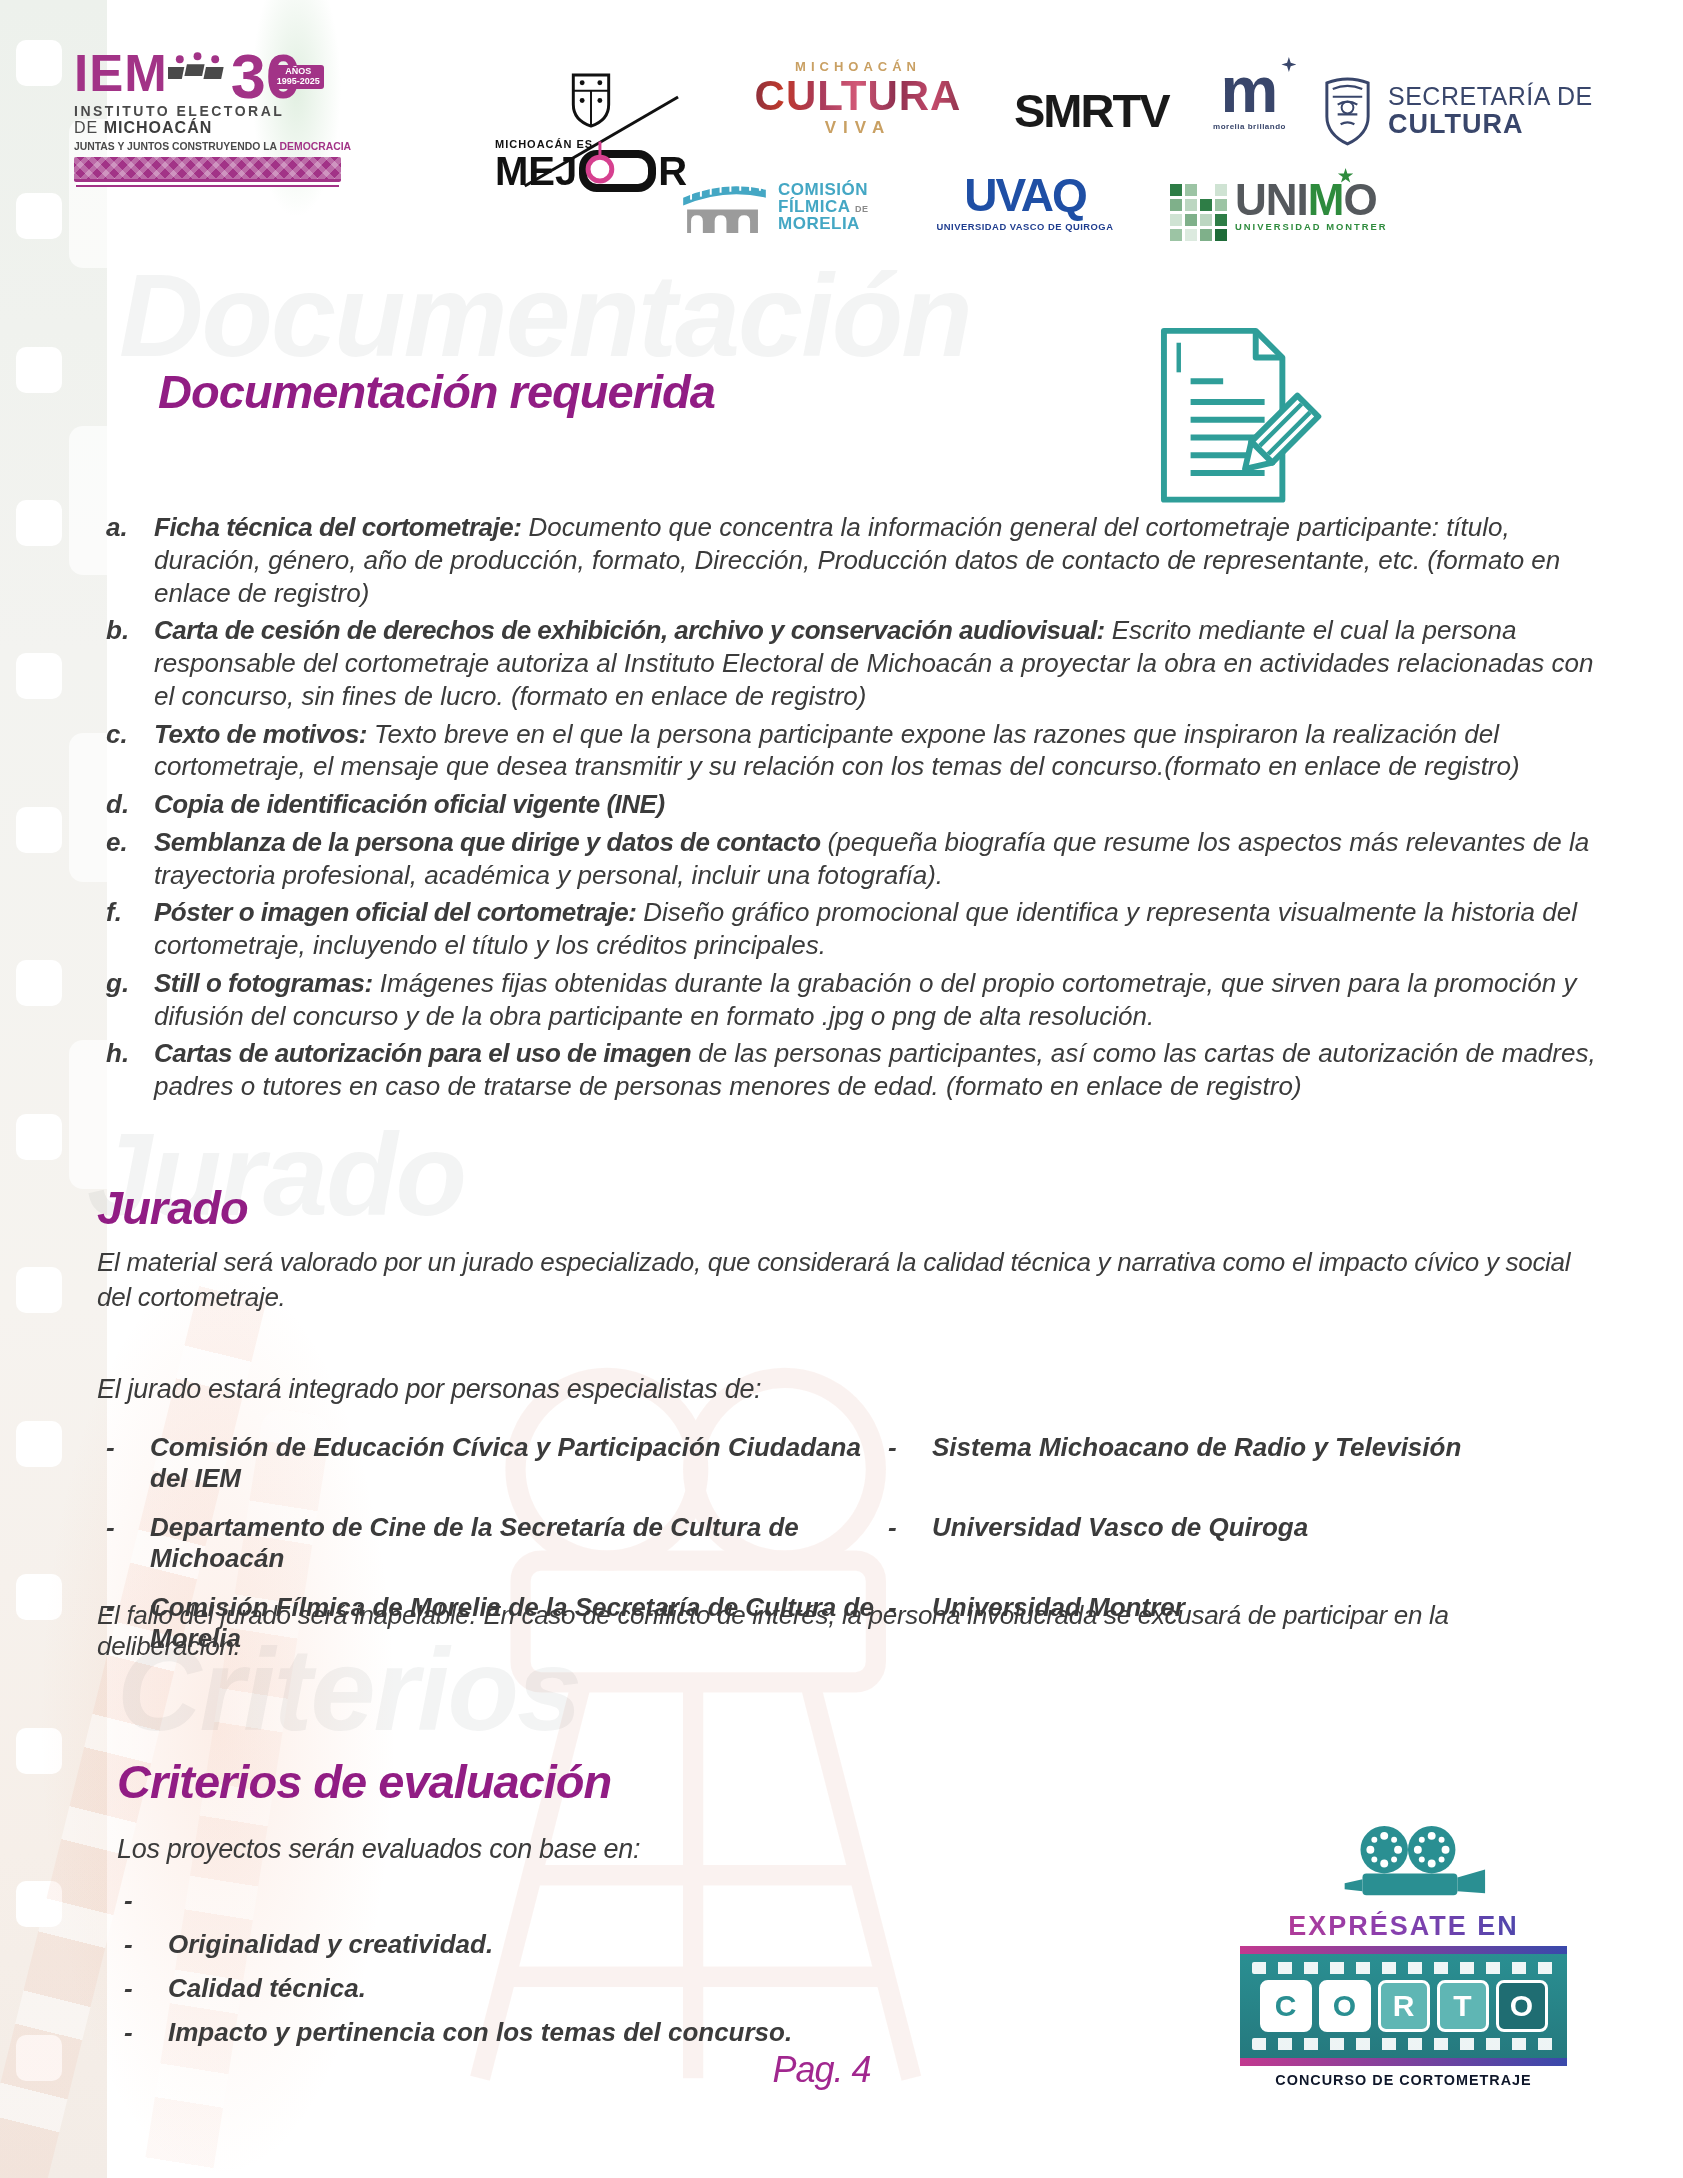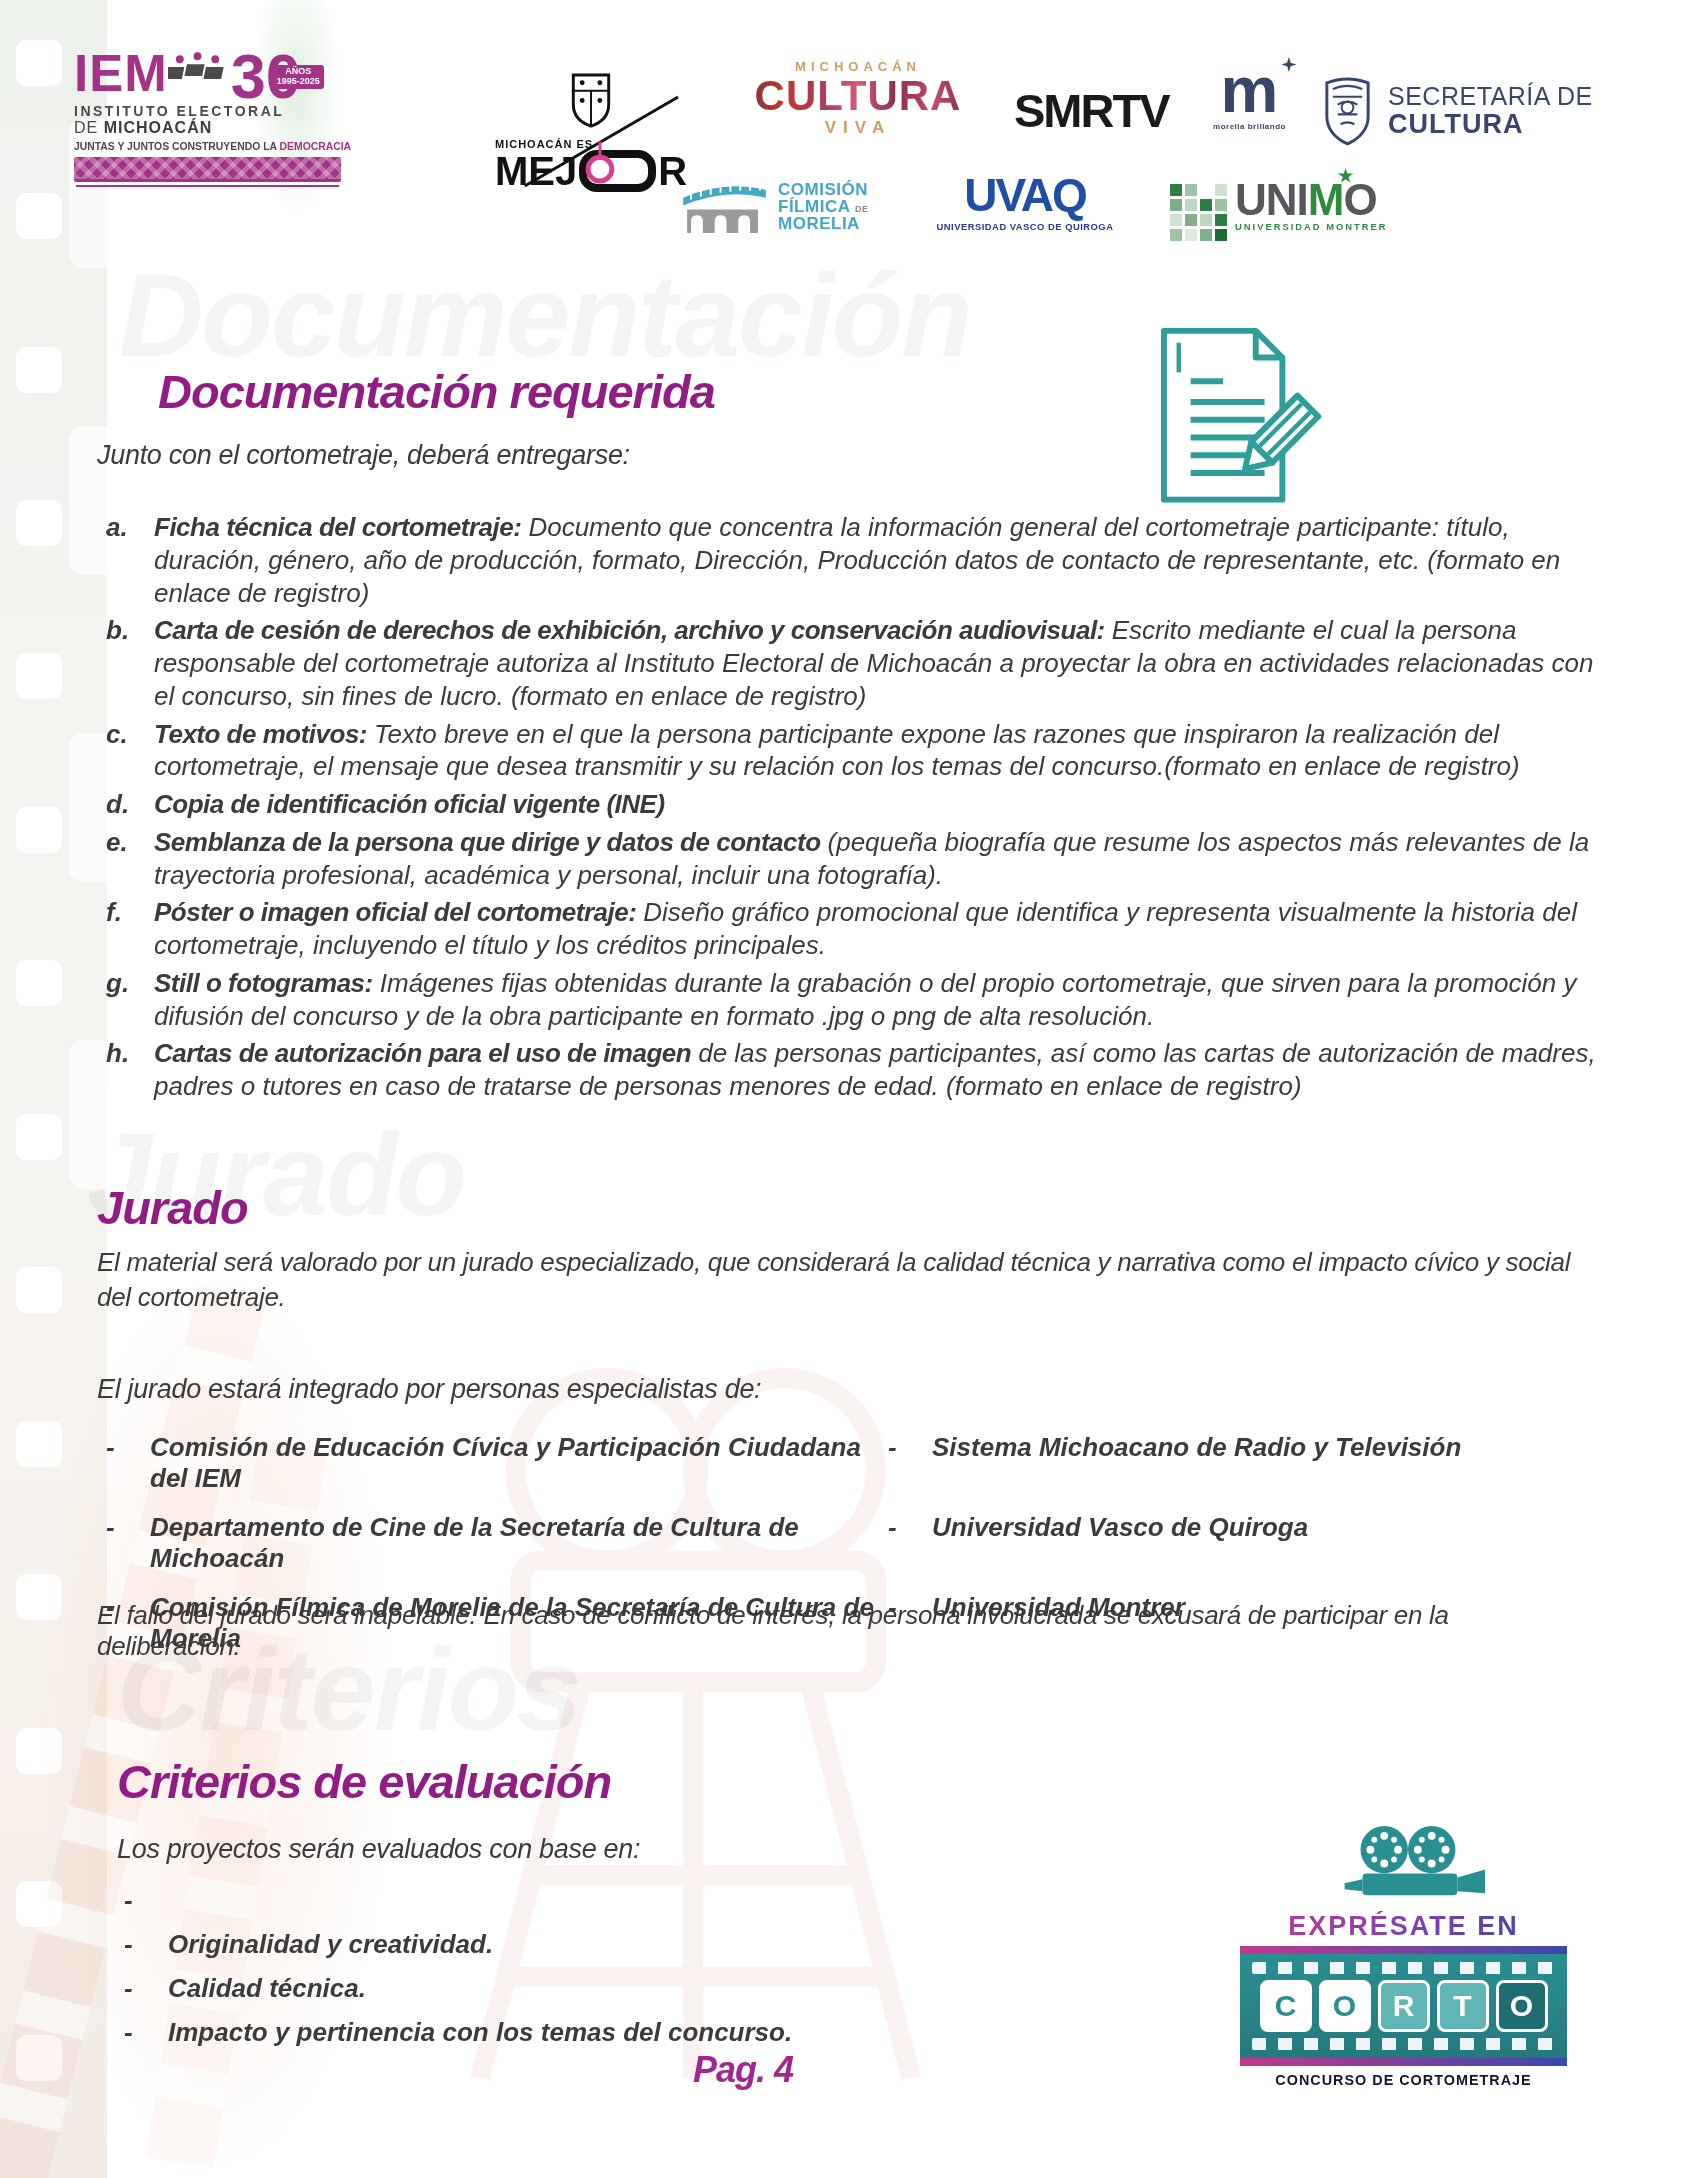--- a/index.html
+++ b/index.html
@@ -128,22 +128,22 @@
   .doc-text b{font-weight:900; margin-right:7px; letter-spacing:-0.5px;}
 
   .jury-grid{position:absolute; left:106px; top:1432px; width:1406px;
     display:grid; grid-template-columns:782px 624px; row-gap:18px; font-size:26px; font-weight:bold; font-style:italic;}
   .jury-item{display:flex;}
   .dash{flex:0 0 44px; font-weight:bold;}
 
   .cri-list{position:absolute; left:124px; top:1885px; font-size:26px; font-weight:bold; font-style:italic;}
   .cri-item{display:flex; margin-bottom:13px;}
 
-  .page-num{position:absolute; left:693px; top:2049px; width:257px; text-align:left;
-    font-size:36px; font-weight:700; font-style:italic; color:#a1278f; letter-spacing:-1px;}
+  .page-num{position:absolute; left:693px; top:2049px; width:257px; text-align:center;
+    font-size:36px; font-weight:400; font-style:italic; color:#a1278f; letter-spacing:-1px;}
 
   
   .corto{position:absolute; left:1240px; top:1822px; width:327px; text-align:center;}
   .corto-line1{font-size:27px; font-weight:900; letter-spacing:2px; margin-top:-4px;
     background:linear-gradient(90deg,#c2398f 0%,#8a3fae 45%,#3949ab 100%);
     -webkit-background-clip:text; background-clip:text; color:transparent;}
   .corto-strip{margin-top:4px; border-radius:8px; overflow:hidden;
     background:linear-gradient(180deg,#2a8f92 0%,#25797e 100%); padding:6px 8px 6px;
     border-top:8px solid transparent; border-bottom:8px solid transparent;
     border-image:linear-gradient(90deg,#c2398f,#3949ab) 1;}
@@ -351,21 +351,20 @@
       <line x1="30" y1="102" x2="80" y2="102"></line>
       <g transform="rotate(45 88 78)">
         <rect x="78" y="48" width="20" height="44" fill="#ffffff"></rect>
         <path d="M78 92 L88 108 L98 92 Z" fill="#ffffff"></path>
         <line x1="84" y1="50" x2="84" y2="90" stroke-width="3"></line>
         <line x1="92" y1="50" x2="92" y2="90" stroke-width="3"></line>
       </g>
     </g>
   </svg>
 
-  <p class="intro content-text i-doc">Junto con el cortometraje, deberá entregarse:</p>
 
   <div class="doc-list">
     <div class="doc-item">
       <span class="doc-letter">a.</span>
       <p class="doc-text"><b>Ficha técnica del cortometraje:</b><span>Documento que concentra la información general del cortometraje participante: título, duración, género, año de producción, formato, Dirección, Producción datos de contacto de representante, etc. (formato en enlace de registro)</span></p>
     </div>
     <div class="doc-item">
       <span class="doc-letter">b.</span>
       <p class="doc-text"><b>Carta de cesión de derechos de exhibición, archivo y conservación audiovisual:</b><span>Escrito mediante el cual la persona responsable del cortometraje autoriza al Instituto Electoral de Michoacán a proyectar la obra en actividades relacionadas con el concurso, sin fines de lucro. (formato en enlace de registro)</span></p>
     </div>

